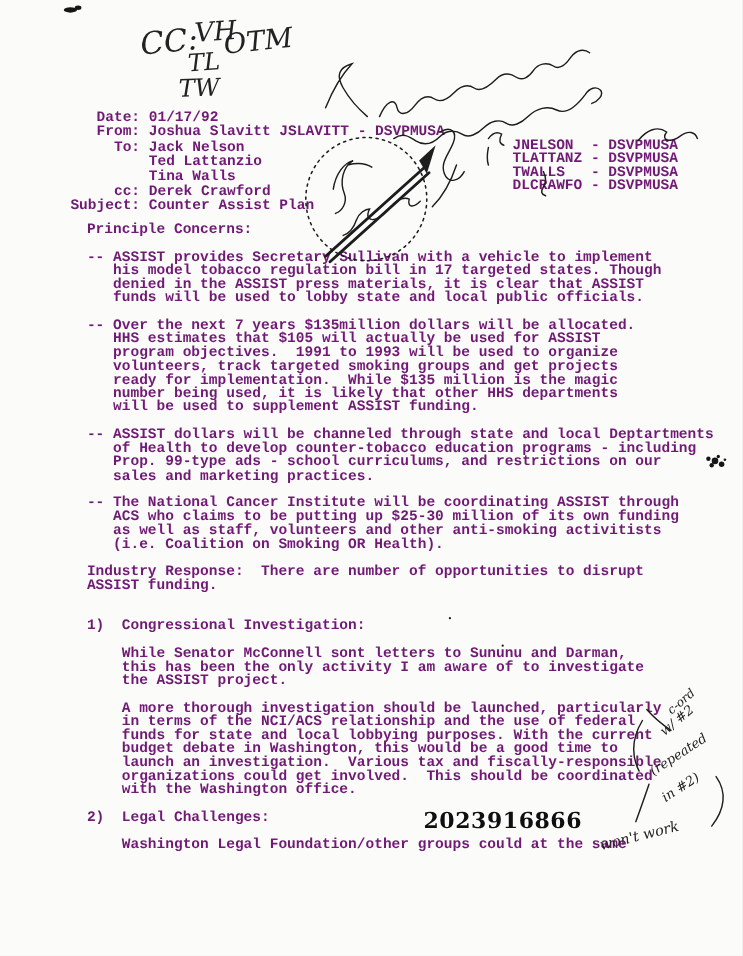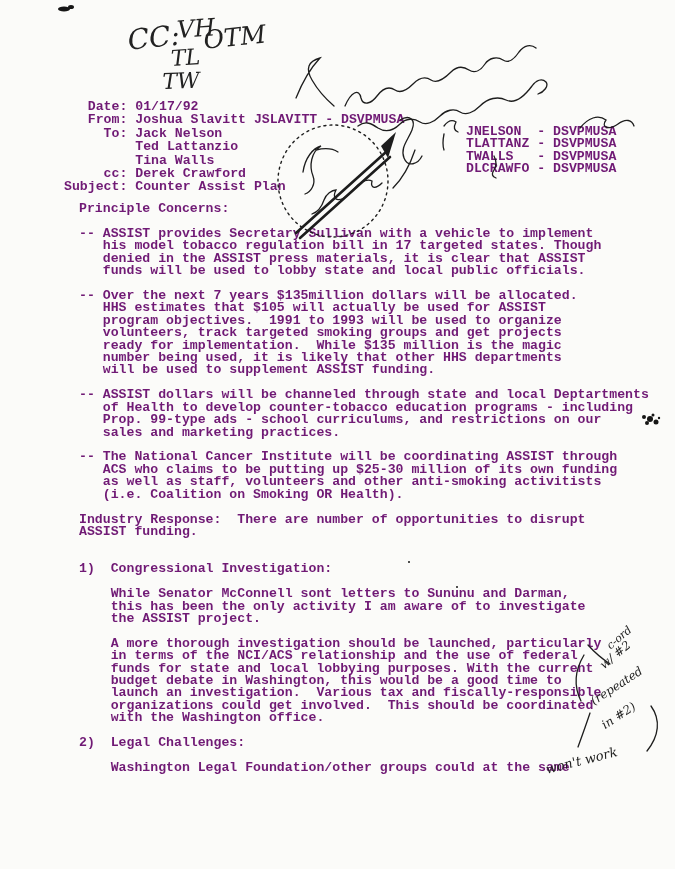--- a/index.html
+++ b/index.html
@@ -85,20 +85,21 @@
     funds for state and local lobbying purposes. With the current
     budget debate in Washington, this would be a good time to
     launch an investigation.  Various tax and fiscally-responsible
     organizations could get involved.  This should be coordinated
     with the Washington office.
 
 2)  Legal Challenges:
 
     Washington Legal Foundation/other groups could at the same</div>
 
+  <div class="bates">2023916866</div>
 
   <div class="hw" style="left:126px;top:24px;font-size:28px;transform:rotate(-6deg);">CC:</div>
   <div class="hw" style="left:176px;top:16px;font-size:24px;transform:rotate(-4deg);">VH</div>
   <div class="hw" style="left:170px;top:46px;font-size:22px;transform:rotate(-4deg);">TL</div>
   <div class="hw" style="left:162px;top:69px;font-size:22px;transform:rotate(-2deg);">TW</div>
   <div class="hw" style="left:202px;top:26px;font-size:25px;transform:rotate(-6deg);">OTM</div>
 
   <div class="hw" style="left:604px;top:642px;font-size:11px;transform:rotate(-40deg);">c-ord</div>
   <div class="hw" style="left:597px;top:661px;font-size:12px;transform:rotate(-40deg);">w/ #2</div>
   <div class="hw" style="left:588px;top:696px;font-size:12px;transform:rotate(-33deg);">(repeated</div>

